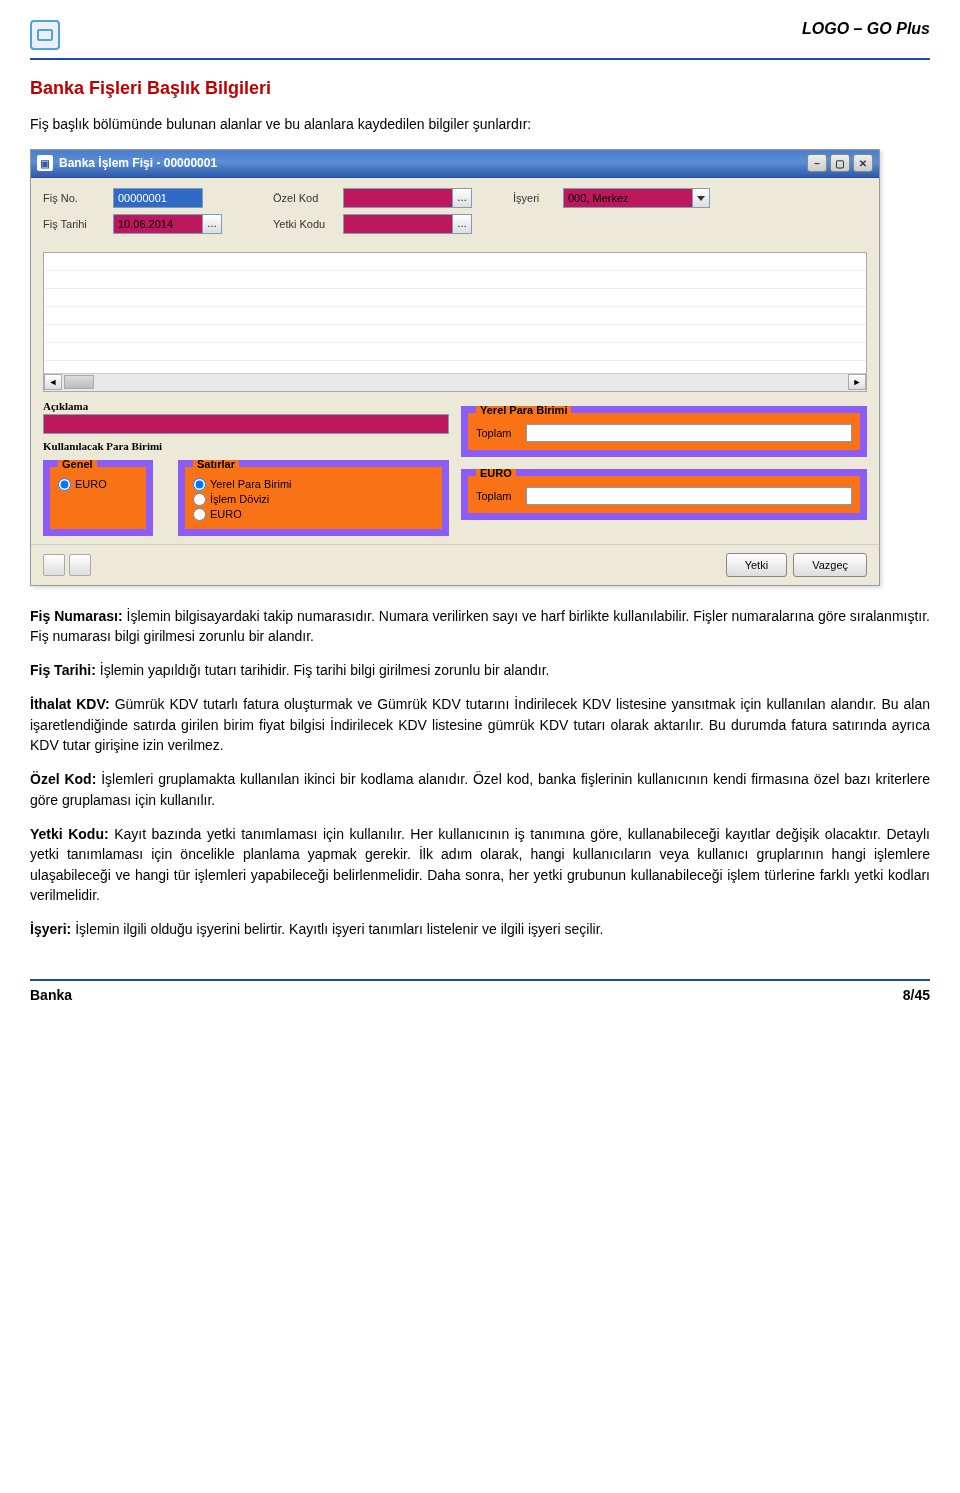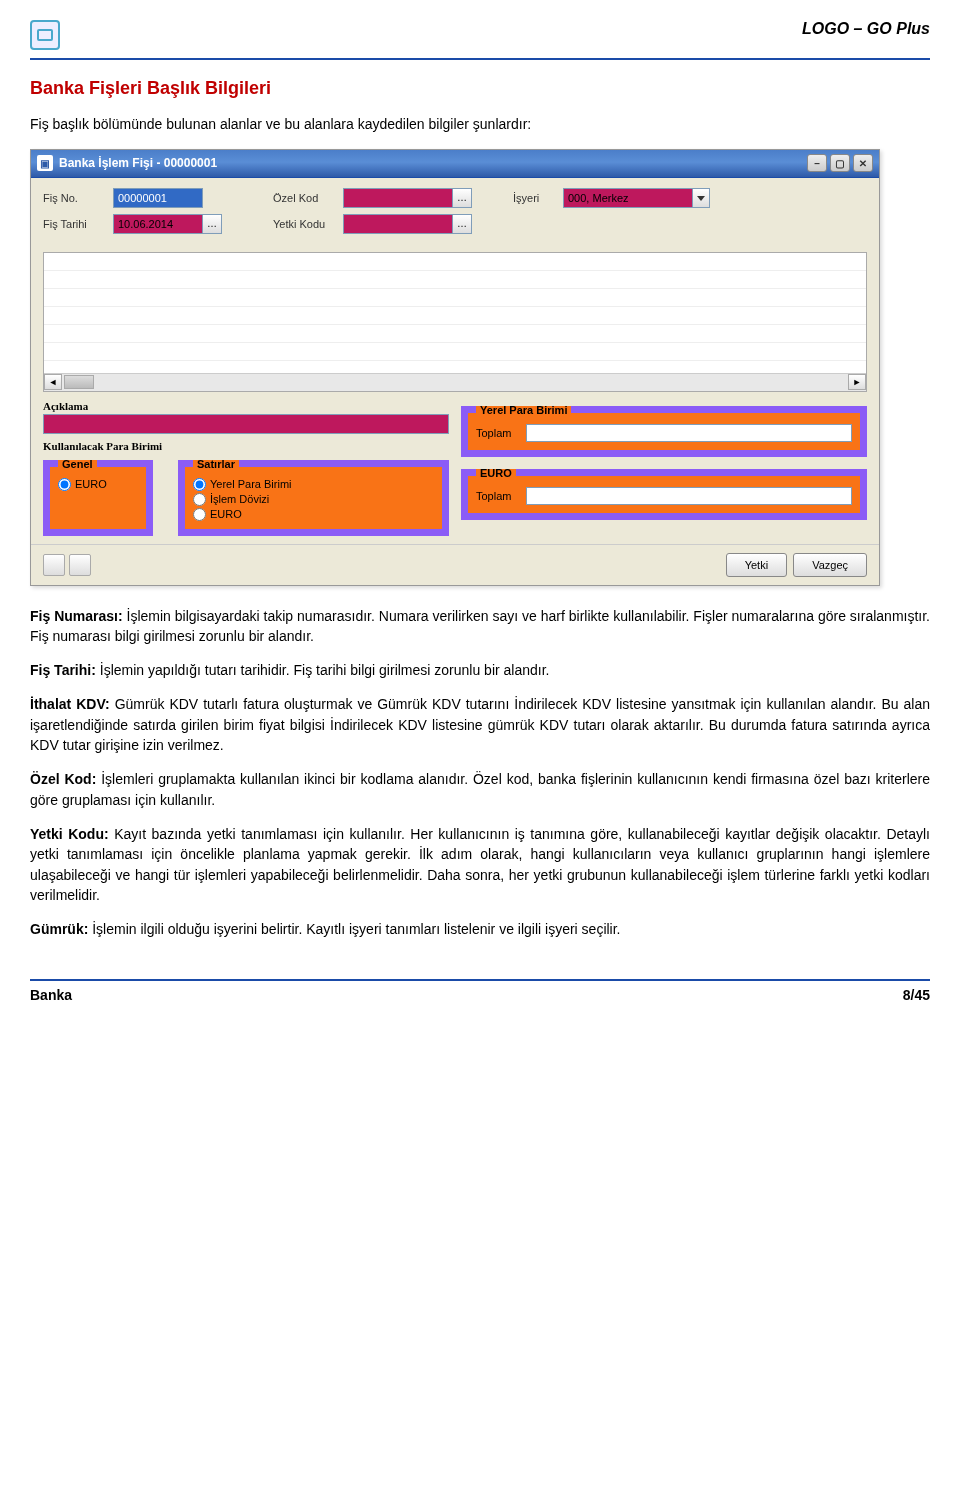--- a/index.html
+++ b/index.html
@@ -371,19 +371,19 @@
 <p class="body-text">
   <b>İthalat KDV:</b><span> Gümrük KDV tutarlı fatura oluşturmak ve Gümrük KDV tutarını İndirilecek KDV listesine yansıtmak için kullanılan alandır. Bu alan işaretlendiğinde satırda girilen birim fiyat bilgisi İndirilecek KDV listesine gümrük KDV tutarı olarak aktarılır. Bu durumda fatura satırında ayrıca KDV tutar girişine izin verilmez.</span>
 </p>
 <p class="body-text">
   <b>Özel Kod:</b><span> İşlemleri gruplamakta kullanılan ikinci bir kodlama alanıdır. Özel kod, banka fişlerinin kullanıcının kendi firmasına özel bazı kriterlere göre gruplaması için kullanılır.</span>
 </p>
 <p class="body-text">
   <b>Yetki Kodu:</b><span> Kayıt bazında yetki tanımlaması için kullanılır. Her kullanıcının iş tanımına göre, kullanabileceği kayıtlar değişik olacaktır. Detaylı yetki tanımlaması için öncelikle planlama yapmak gerekir. İlk adım olarak, hangi kullanıcıların veya kullanıcı gruplarının hangi işlemlere ulaşabileceği ve hangi tür işlemleri yapabileceği belirlenmelidir. Daha sonra, her yetki grubunun kullanabileceği işlem türlerine farklı yetki kodları verilmelidir.</span>
 </p>
 <p class="body-text">
-  <b>Gümrük:</b><span> İşlemin ilgili olduğu işyerini belirtir. Kayıtlı işyeri tanımları listelenir ve ilgili işyeri seçilir.</span>
+  <b>İşyeri:</b><span> İşlemin ilgili olduğu işyerini belirtir. Kayıtlı işyeri tanımları listelenir ve ilgili işyeri seçilir.</span>
 </p>
 
 <div class="page-footer">
   <span>Banka</span>
   <span>8/45</span>
 </div>
 
 </body></html>

